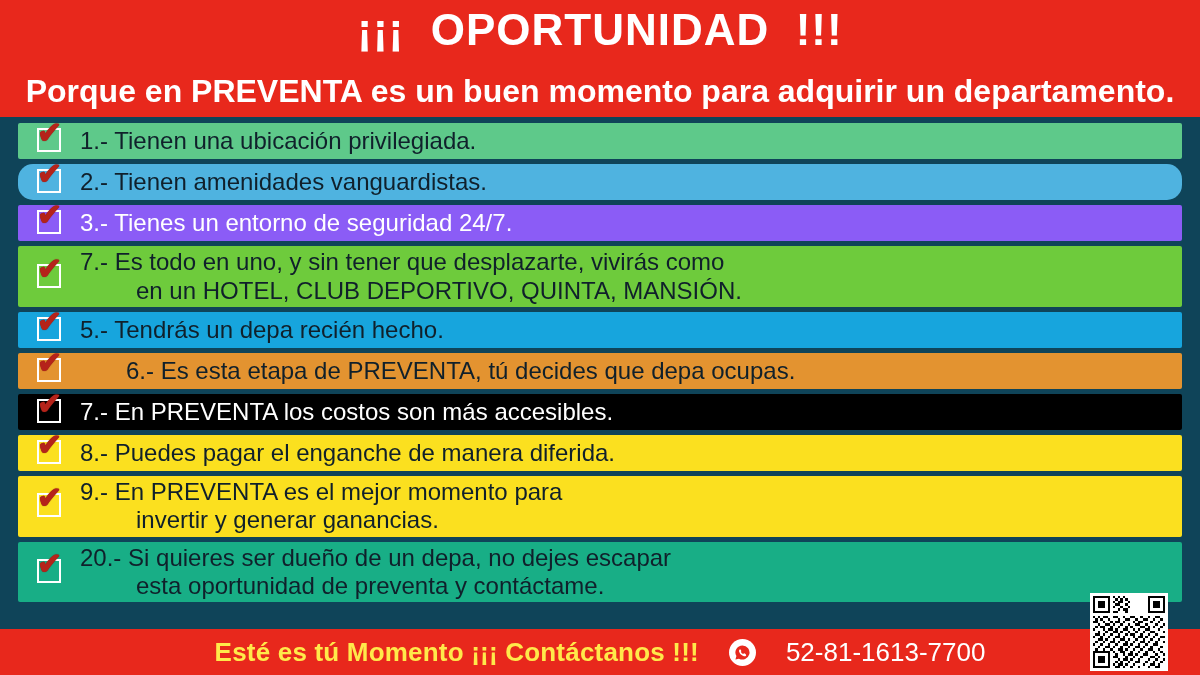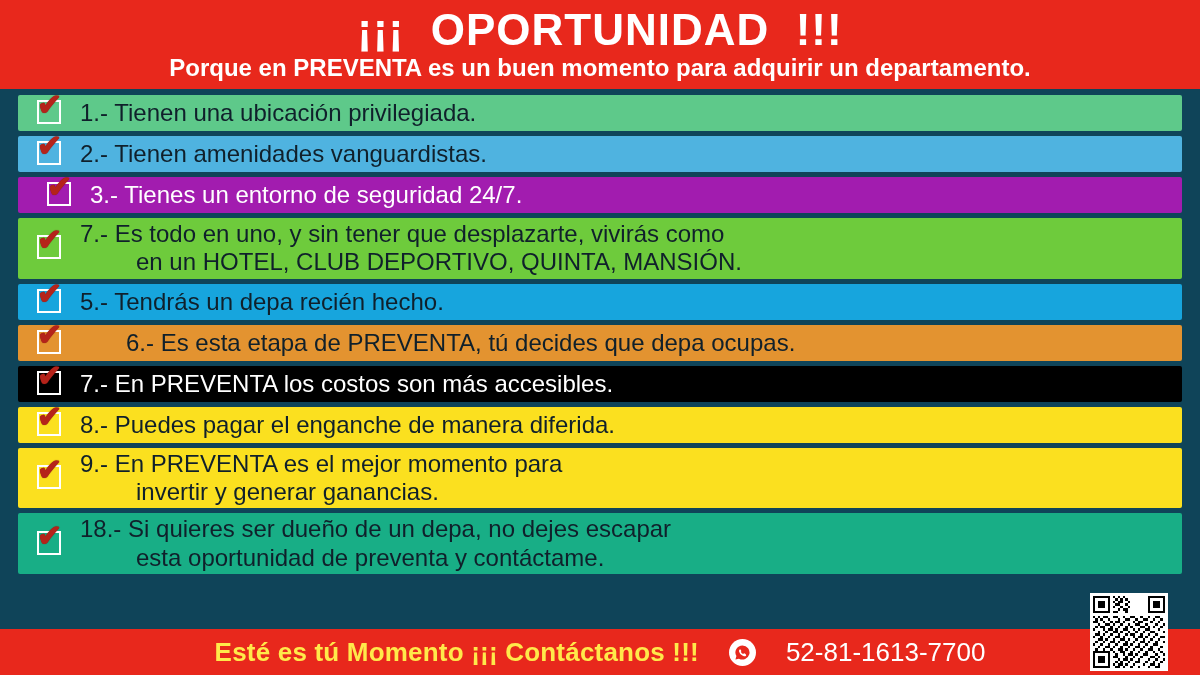--- a/index.html
+++ b/index.html
@@ -26,24 +26,24 @@
   .header-title {
     color: #ffffff;
     font-size: 44px;
     font-weight: bold;
     letter-spacing: 1px;
     line-height: 1.08;
     white-space: pre;
   }
   .header-sub {
     color: #ffffff;
-    font-size: 24px;
+    font-size: 32px;
     font-weight: bold;
     line-height: 1.15;
-    margin-top: 0;
+    margin-top: 19px;
   }
   
   .list {
     flex: 1 1 auto;
     padding: 6px 18px 0 18px;
     display: flex;
     flex-direction: column;
     gap: 5px;
   }
   .row {
@@ -138,25 +138,25 @@
   <div class="header">
     <div class="header-title">¡¡¡  OPORTUNIDAD  !!!</div>
     <div class="header-sub">Porque en PREVENTA es un buen momento para adquirir un departamento.</div>
   </div>
 
   <div class="list">
       <div class="row" style="background: rgb(94, 201, 138);">
         <div class="check"><span class="box"></span></div>
         <div class="row-text" style="color: rgb(16, 32, 43);"><span>1.- Tienen una ubicación privilegiada.</span></div>
       </div>
-      <div class="row" style="background: rgb(79, 179, 224);">
+      <div class="row" style="background: rgb(79, 179, 224); border-radius: 15px;">
         <div class="check"><span class="box"></span></div>
         <div class="row-text" style="color: rgb(16, 32, 43);"><span>2.- Tienen amenidades vanguardistas.</span></div>
       </div>
-      <div class="row" style="background: #a21caf; padding-left: 10px;">
+      <div class="row" style="background: #8b5cf6;">
         <div class="check"><span class="box"></span></div>
         <div class="row-text" style="color: rgb(255, 255, 255);"><span>3.- Tienes un entorno de seguridad 24/7.</span></div>
       </div>
       <div class="row" style="background: rgb(110, 203, 60);">
         <div class="check"><span class="box"></span></div>
         <div class="row-text" style="color: rgb(16, 32, 43);"><span>7.- Es todo en uno, y sin tener que desplazarte, vivirás como</span><span class="l2">en un HOTEL, CLUB DEPORTIVO, QUINTA, MANSIÓN.</span></div>
       </div>
       <div class="row" style="background: rgb(23, 165, 221);">
         <div class="check"><span class="box"></span></div>
         <div class="row-text" style="color: rgb(16, 32, 43);"><span>5.- Tendrás un depa recién hecho.</span></div>
@@ -172,21 +172,21 @@
       <div class="row" style="background: rgb(251, 224, 31);">
         <div class="check"><span class="box"></span></div>
         <div class="row-text" style="color: rgb(16, 32, 43);"><span>8.- Puedes pagar el enganche de manera diferida.</span></div>
       </div>
       <div class="row" style="background: rgb(251, 224, 31);">
         <div class="check"><span class="box"></span></div>
         <div class="row-text" style="color: rgb(16, 32, 43);"><span>9.- En PREVENTA es el mejor momento para</span><span class="l2">invertir y generar ganancias.</span></div>
       </div>
       <div class="row" style="background: rgb(24, 174, 134);">
         <div class="check"><span class="box"></span></div>
-        <div class="row-text" style="color: rgb(16, 32, 43);"><span>18.- Si quieres ser dueño de un depa, no dejes escapar</span><span class="l2">esta oportunidad de preventa y contáctame.</span></div>
+        <div class="row-text" style="color: rgb(16, 32, 43);"><span>20.- Si quieres ser dueño de un depa, no dejes escapar</span><span class="l2">esta oportunidad de preventa y contáctame.</span></div>
       </div>
     </div>
 
   <div class="footer">
     <span class="footer-text">Esté es tú Momento ¡¡¡ Contáctanos !!!</span>
     <span class="wa">
       <svg width="17" height="17" viewBox="0 0 24 24" aria-hidden="true">
         <path fill="#e8281c" d="M12 2a10 10 0 00-8.6 15.1L2 22l5-1.3A10 10 0 1012 2zm5.3 14.1c-.2.6-1.2 1.1-1.7 1.2-.5.1-1 .1-1.6-.1-.4-.1-.9-.3-1.5-.6-2.6-1.1-4.3-3.8-4.4-4-.1-.2-1-1.4-1-2.6s.6-1.8.8-2.1c.2-.2.5-.3.6-.3h.5c.2 0 .4 0 .5.4l.8 1.9c.1.2 0 .4-.1.5l-.3.4c-.1.1-.2.3-.1.5.1.2.6 1 1.3 1.6.9.8 1.6 1 1.8 1.1.2.1.4.1.5-.1l.6-.7c.2-.2.3-.2.5-.1l1.8.9c.2.1.4.2.4.3.1.2.1.6-.1 1.1z"></path>
       </svg>
     </span>

